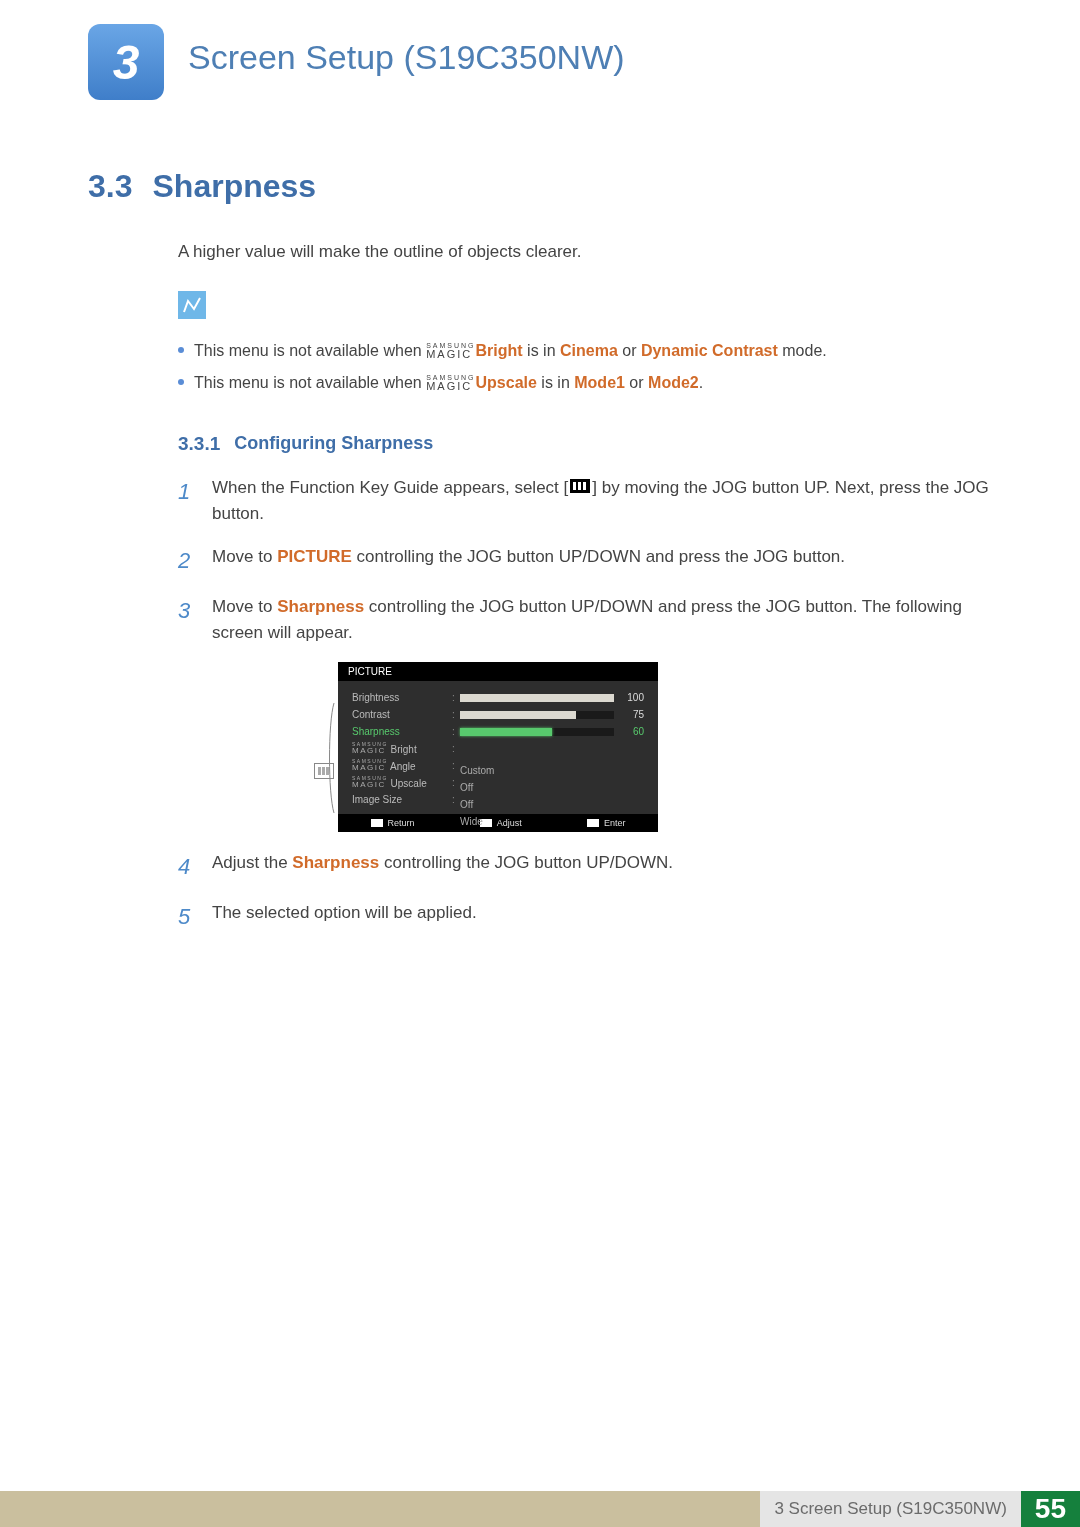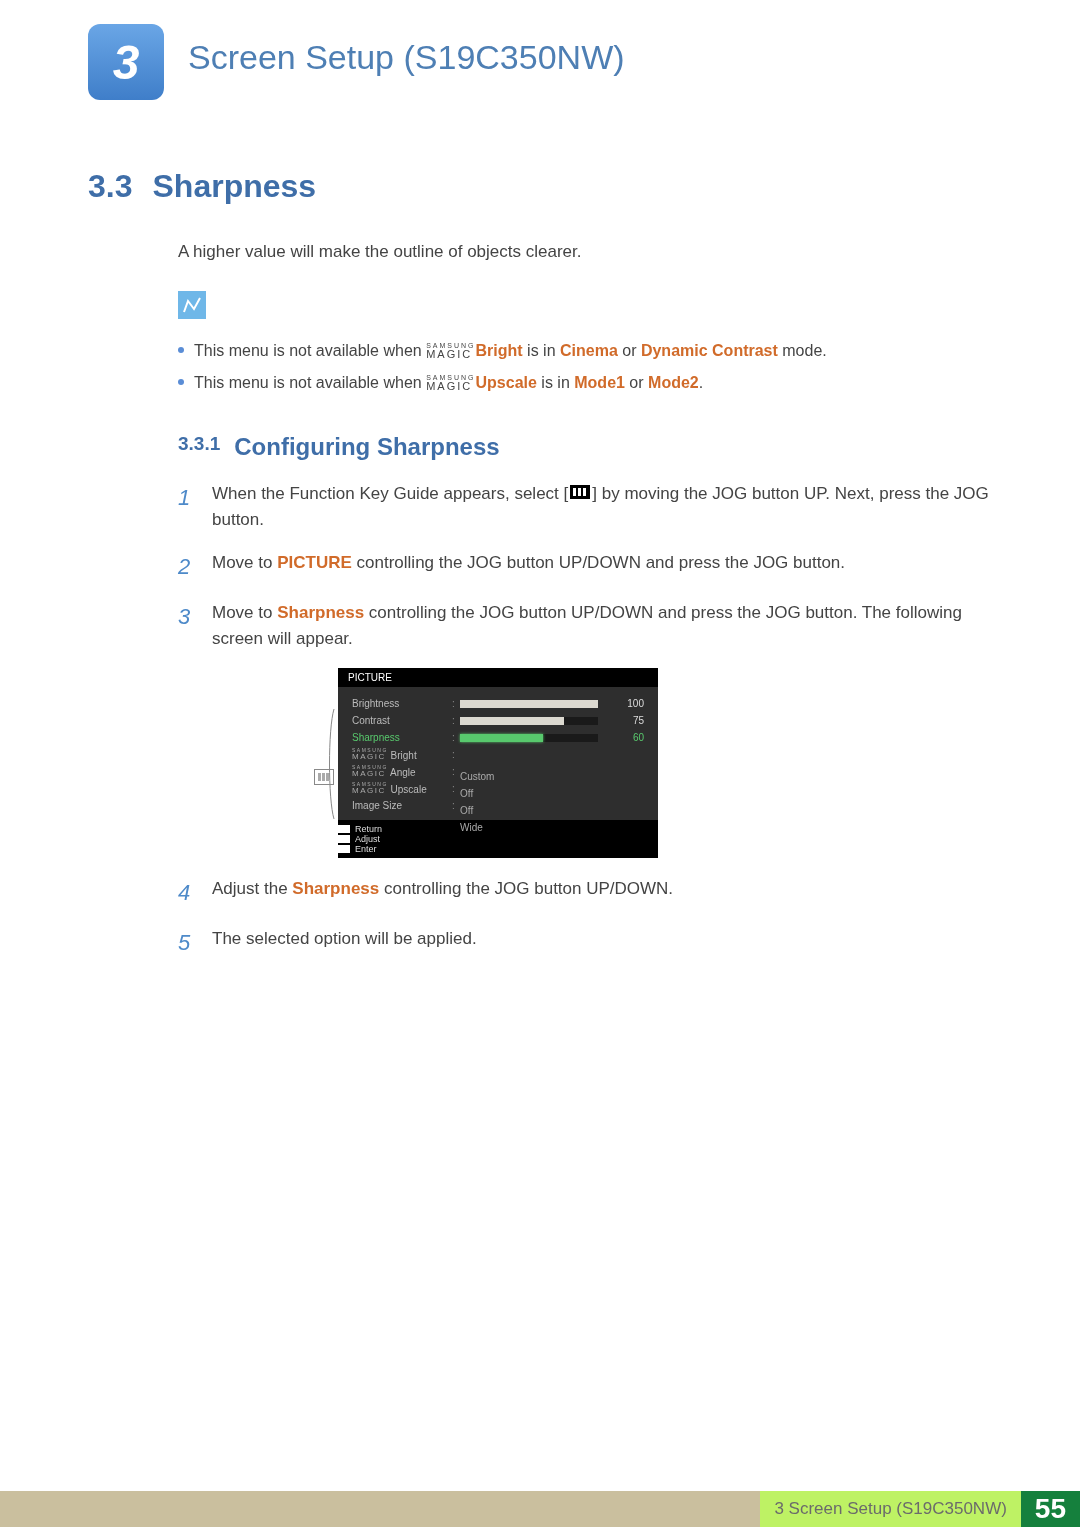--- a/index.html
+++ b/index.html
@@ -53,62 +53,62 @@
   .note-list { flex:1; font-size:16px; color:#444; }
   .note-list .bullet-row { display:flex; gap:10px; margin-bottom:8px; align-items:flex-start; line-height:1.5; }
   .note-list .dot { width:6px; height:6px; background:#5a8dd6; border-radius:50%; margin-top:8px; flex-shrink:0; }
   .magic { display:inline-block; vertical-align:middle; }
   .magic-top { font-size:7px; letter-spacing:2px; line-height:6px; color:#444; }
   .magic-bot { font-size:11px; letter-spacing:2px; line-height:10px; color:#444; }
   .red { color:#d16b2a; font-weight:bold; }
   .redbold { color:#d16b2a; font-weight:bold; }
   .h2-row { margin:10px 0 20px 90px; display:flex; gap:14px; }
   .h2-num { color:#3f6ea8; font-size:19px; font-weight:bold; }
-  .h2-title { color:#3f6ea8; font-size:24px; font-weight:bold; }
+  .h2-title { color:#3f6ea8; font-size:18px; font-weight:bold; }
   ol.steps { list-style:none; margin:0 0 0 90px; padding:0; }
   ol.steps li { display:flex; gap:16px; font-size:17px; color:#444; margin-bottom:16px; line-height:1.55; }
   ol.steps .num { color:#4e8ac9; font-size:22px; font-style:italic; min-width:18px; }
   .osd {
     width:320px; margin:6px 0 18px 250px;
     background:#2e2e2e; color:#bbb; font-size:10px;
   }
   .osd .title { background:#000; color:#fff; padding:4px 10px; font-size:10px; }
   .osd .body { padding:8px 14px 6px 14px; }
   .osd-row { display:flex; align-items:center; height:17px; }
   .osd-label { width:100px; }
   .osd-colon { width:8px; color:#888; }
   .osd-val { flex:1; color:#aaa;margin-top:43px; }
   .osd-bar { flex:1; height:8px; background:#1a1a1a; position:relative; }
   .osd-bar .fill { position:absolute; left:0; top:0; bottom:0; background:#dcd9d0; }
-  .osd-barnum { width:30px; text-align:right; color:#ddd; padding-left:16px; }
+  .osd-barnum { width:30px; text-align:right; color:#ddd; padding-left:0; }
   .osd .sel { color:#58c96d; }
   .osd .sel-bar .fill { background:#58c96d; box-shadow:0 0 3px #58c96d; }
   .osd .sel-barnum { color:#58c96d; }
   .osd-magic { display:inline-block; }
   .osd-magic .t { font-size:5px; letter-spacing:1.5px; line-height:5px; color:#aaa; }
   .osd-magic .b { font-size:8px; letter-spacing:1.5px; line-height:8px; color:#aaa; }
   .osd-side-icon {
     position:absolute; left:-24px; top:82px;
     width:18px; height:14px; border:1px solid #888;
     display:flex; align-items:center; justify-content:center;
   }
   .osd-wrap { position:relative; }
-  .osd-footer { display:flex; justify-content:space-around; background:#000; color:#ddd; font-size:9px; padding:4px 0;flex-direction:column; }
+  .osd-footer { display:flex; justify-content:space-around; background:#000; color:#ddd; font-size:9px; padding:4px 0; }
   .osd-footer span { display:flex; align-items:center; gap:5px; }
   .osd-footer .ficon { width:12px; height:8px; background:#fff; }
   .curve { position:absolute; left:-12px; top:22px; width:10px; height:110px; }
   .curve svg { width:10px; height:110px; }
   .menu-icon-inline { display:inline-block; vertical-align:middle; margin:0 2px; }
   .menu-icon-inline svg { width:20px; height:14px; }
   .page-footer {
     position:absolute; left:0; right:0; bottom:0;
     display:flex; height:36px;
   }
   .pf-bar { flex:1; background:#cabf9e; }
-  .pf-text { background:#bef264; color:#6b6b6b; font-size:17px; display:flex; align-items:center; padding:0 14px; }
+  .pf-text { background:#e5e5e5; color:#6b6b6b; font-size:17px; display:flex; align-items:center; padding:0 14px; }
   .pf-num { background:#15803d; color:#fff; font-size:28px; font-weight:bold; display:flex; align-items:center; padding:0 14px; }
 </style>
 </head>
 <body>
 
 <div class="chapter-badge">3</div>
 <div class="chapter-title">Screen Setup (S19C350NW)</div>
 
 <div class="content">
 

